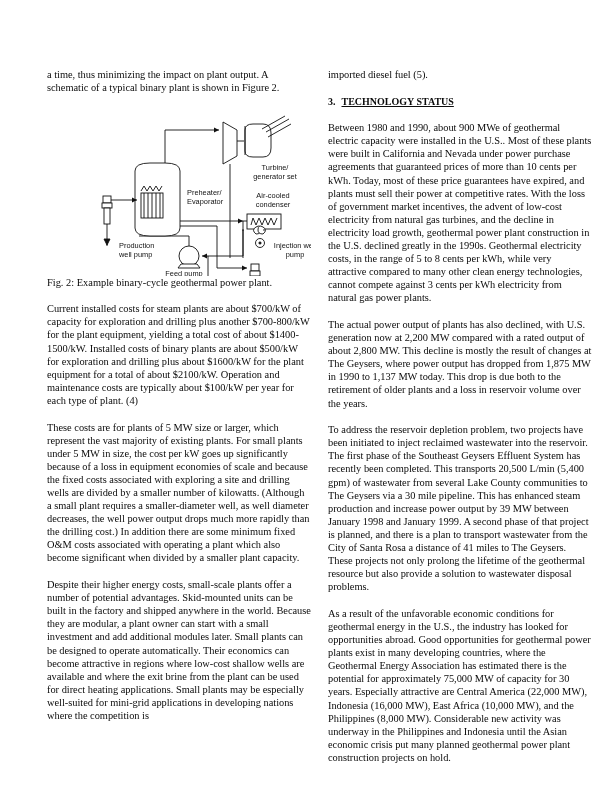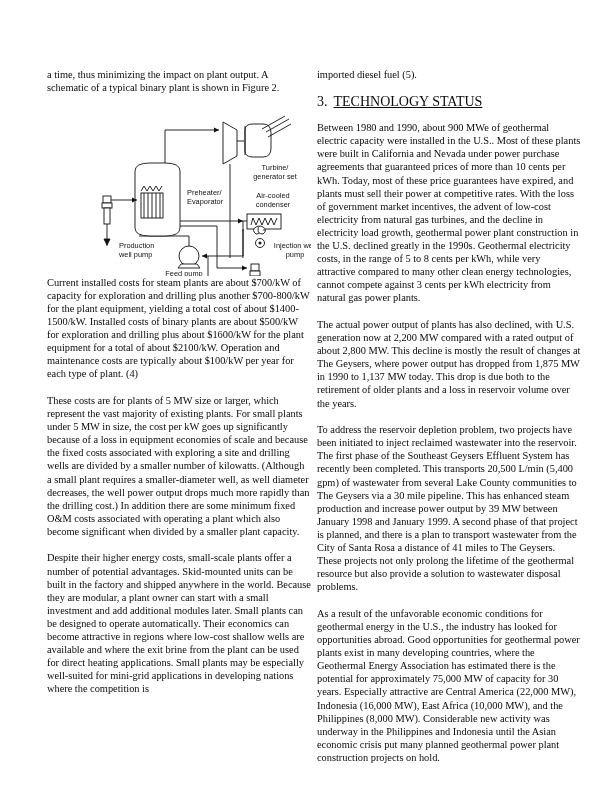--- a/index.html
+++ b/index.html
@@ -20,35 +20,36 @@
     inset: 0;
     width: 612px;
     height: 760px;
   }
   .col {
     position: absolute;
     top: 68px;
     width: 264px;
   }
   .col-left { left: 47px; }
-  .col-right { left: 317px; }
+  .col-right { left: 328px; }
 
   p.para {
     margin: 0 0 13.5px 0;
     font-size: 10.4px;
     line-height: 13.1px;
     text-align: left;
     letter-spacing: -0.02px;
     white-space: pre-line;
   }
 
   .section-head {
     margin: 0 0 13.5px 0;
-    font-size: 14px;
+    font-size: 10px;
     line-height: 13.1px;
+    font-weight: bold;
   }
   .section-head .num { margin-right: 6px; }
   .section-head .ttl { text-decoration: underline; }
 
   .fig-caption {
     margin: 0 0 13.5px 0;
     font-size: 10.4px;
     line-height: 13.1px;
   }
 
@@ -164,20 +165,21 @@
           <text x="72" y="140" text-anchor="start">
             <tspan x="72" dy="0">Production</tspan><tspan x="72" dy="9.3">well pump</tspan>
           </text>
           <text x="248" y="140" text-anchor="middle">
             <tspan x="248" dy="0">Injection well</tspan><tspan x="248" dy="9.3">pump</tspan>
           </text>
         </g>
       </svg>
     </div>
 
+    <p class="fig-caption">Fig. 2: Example binary-cycle geothermal power plant.</p>
 
     <p class="para">Current installed costs for steam plants are about $700/kW of capacity for exploration and drilling plus another $700-800/kW for the plant equipment, yielding a total cost of about $1400-1500/kW.  Installed costs of binary plants are about $500/kW for exploration and drilling plus about $1600/kW for the plant equipment for a total of about $2100/kW. Operation and maintenance costs are typically about $100/kW per year for each type of plant.  (4)</p>
 
     <p class="para">These costs are for plants of 5 MW size or larger, which represent the vast majority of existing plants.  For small plants under 5 MW in size, the cost per kW goes up significantly because of a loss in equipment economies of scale and because the fixed costs associated with exploring a site and drilling wells are divided by a smaller number of kilowatts.   (Although a small plant requires a smaller-diameter well, as well diameter decreases, the well power output drops much more rapidly than the drilling cost.)   In addition there are some minimum fixed O&amp;M costs associated with operating a plant which also become significant when divided by a smaller plant capacity.</p>
 
     <p class="para">Despite their higher energy costs, small-scale plants offer a number of potential advantages.  Skid-mounted units can be built in the factory and shipped anywhere in the world.  Because they are modular, a plant owner can start with a small investment and add additional modules later.  Small plants can be designed to operate automatically.  Their economics can become attractive in regions where low-cost shallow wells are available and where the exit brine from the plant can be used for direct heating applications. Small plants may be especially well-suited for mini-grid applications in developing nations where the competition is</p>
   </div>
 
   <div class="col col-right">
 

